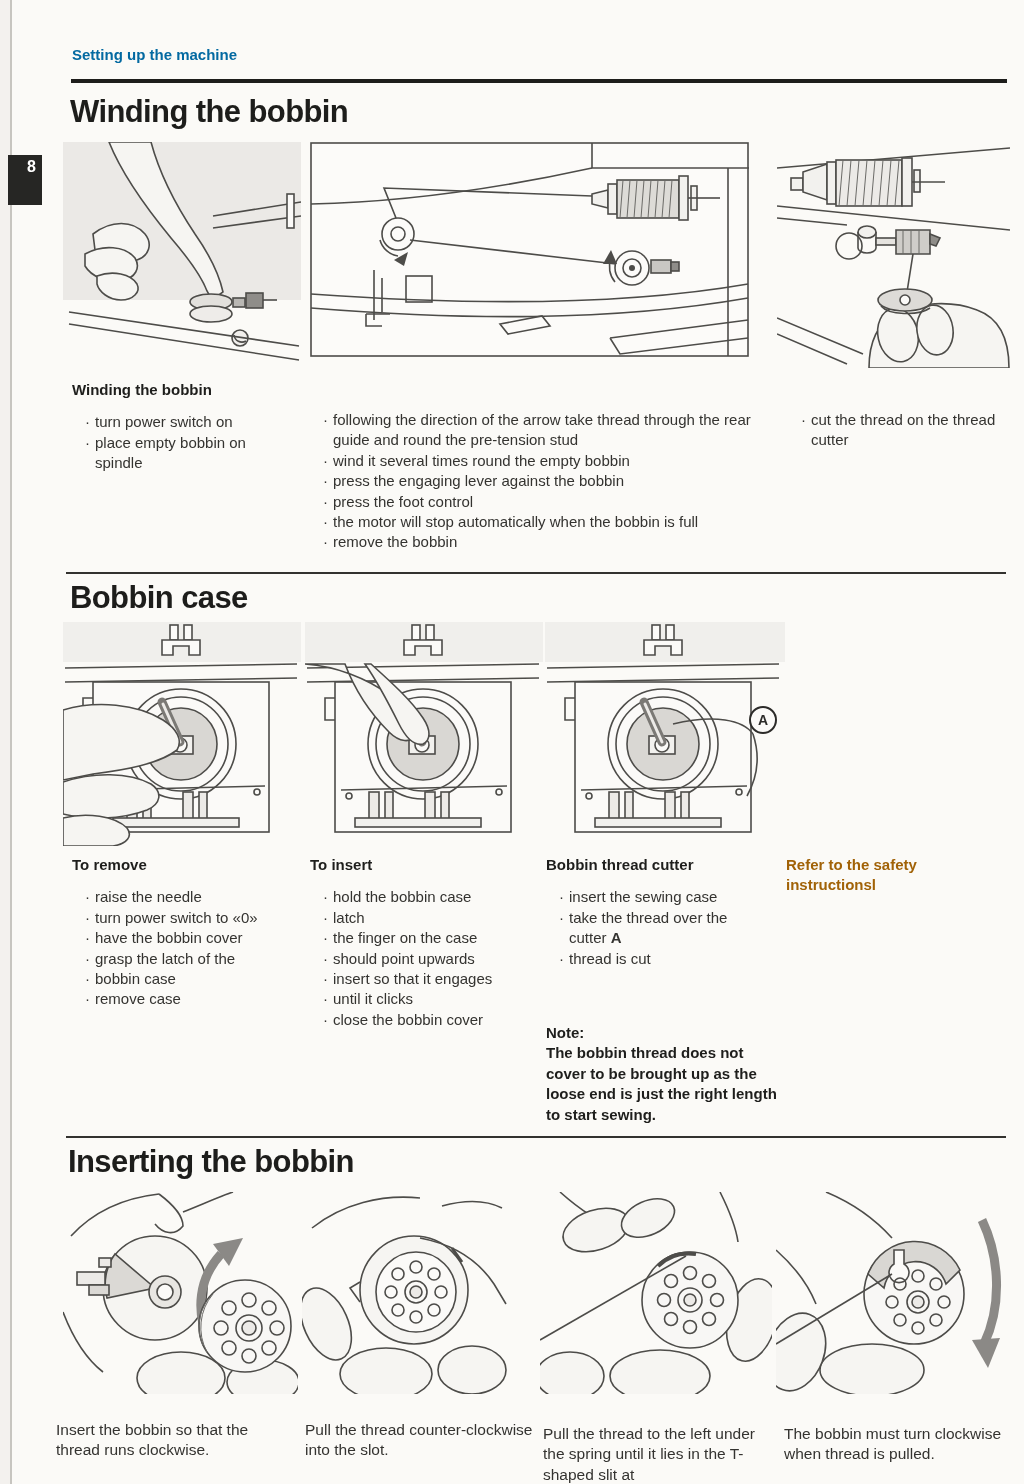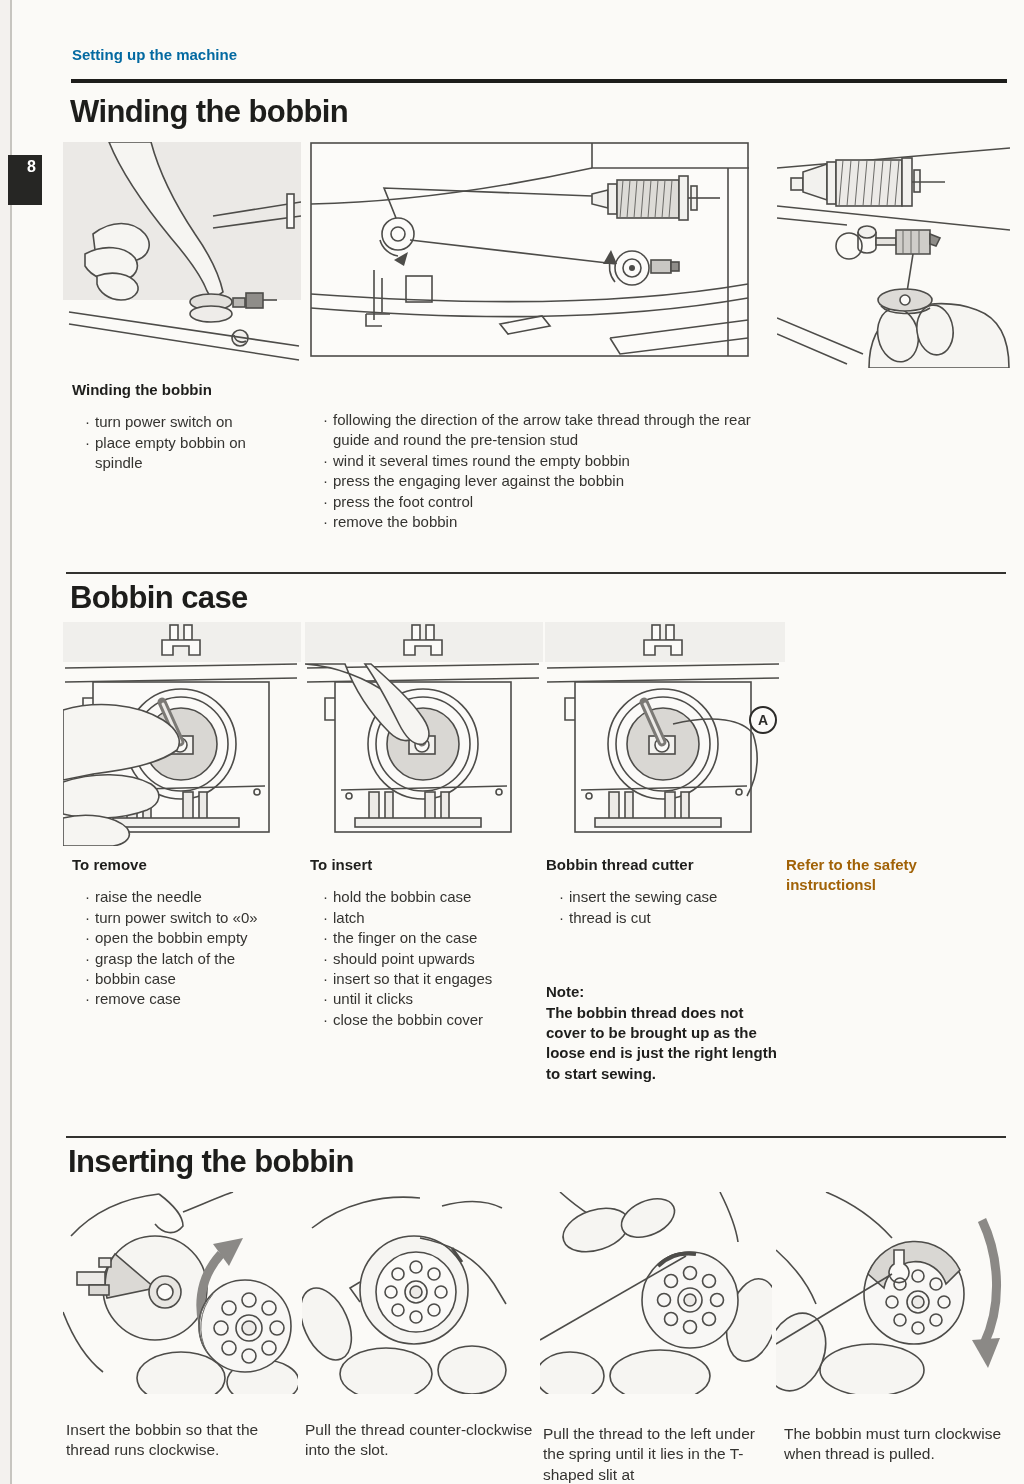--- a/index.html
+++ b/index.html
@@ -165,24 +165,30 @@
       <li>place empty bobbin on spindle</li>
     </ul>
   </div>
 
   <div class="textcol" style="left:310px;top:398px;width:470px">
     <ul class="bullets">
       <li>following the direction of the arrow take thread through the rear guide and round the pre-tension stud</li>
       <li>wind it several times round the empty bobbin</li>
       <li>press the engaging lever against the bobbin</li>
       <li>press the foot control</li>
+      <li>the motor will stop automatically when the bobbin is full</li>
       <li>remove the bobbin</li>
     </ul>
   </div>
 
+  <div class="textcol" style="left:788px;top:398px;width:220px">
+    <ul class="bullets">
+      <li>cut the thread on the thread cutter</li>
+    </ul>
+  </div>
 
   <div class="rule-thin" style="left:66px;top:572px;width:940px"></div>
   <div class="section-title" style="left:70px;top:580px">Bobbin case</div>
 
   <div class="fig" style="left:63px;top:622px">
     <svg width="238" height="224" viewBox="0 0 238 224">
       <rect x="0" y="0" width="238" height="40" fill="#f0efec"></rect>
       <use href="#g-presser-foot" transform="translate(118,26)"></use>
       <use href="#g-bobbin-area"></use>
       <path d="M0,88 C34,78 74,82 100,98 C114,107 120,118 114,128 C96,142 62,148 30,152 L0,158 Z" fill="#f6f5f2" class="ln"></path>
@@ -211,21 +217,21 @@
       <circle cx="218" cy="98" r="13" fill="#fbfaf8" stroke="#2c2b29" stroke-width="2"></circle>
       <text x="218" y="103" text-anchor="middle" font-size="14" font-weight="bold" fill="#2c2b29">A</text>
     </svg>
   </div>
 
   <div class="textcol" style="left:72px;top:855px;width:230px">
     <h3>To remove</h3>
     <ul class="bullets">
       <li>raise the needle</li>
       <li>turn power switch to «0»</li>
-      <li>open the bobbin empty</li>
+      <li>have the bobbin cover</li>
       <li>grasp the latch of the</li>
       <li>bobbin case</li>
       <li>remove case</li>
     </ul>
   </div>
 
   <div class="textcol" style="left:310px;top:855px;width:235px">
     <h3>To insert</h3>
     <ul class="bullets">
       <li>hold the bobbin case</li>
@@ -235,20 +241,21 @@
       <li>insert so that it engages</li>
       <li>until it clicks</li>
       <li>close the bobbin cover</li>
     </ul>
   </div>
 
   <div class="textcol" style="left:546px;top:855px;width:235px">
     <h3>Bobbin thread cutter</h3>
     <ul class="bullets">
       <li>insert the sewing case</li>
+      <li><span>take the thread over the</span><span style="display:block"><span>cutter </span><b>A</b></span></li>
       <li>thread is cut</li>
     </ul>
     <div class="note">
       <span class="note-head">Note:</span>
       <span>The bobbin thread does not cover to be brought up as the loose end is just the right length to start sewing.</span>
     </div>
   </div>
 
   <div class="textcol safety" style="left:786px;top:855px;width:225px">Refer to the safety instructionsl</div>
 
@@ -351,18 +358,18 @@
       <circle cx="116" cy="110" r="6" fill="none" class="ln"></circle>
         <circle cx="124" cy="128" r="6" fill="none" class="ln"></circle>
       <circle cx="142" cy="136" r="6" fill="none" class="ln"></circle>
         <circle cx="160" cy="128" r="6" fill="none" class="ln"></circle>
       <path d="M116,82 L0,152" class="ln" fill="none"></path>
       <path d="M206,28 C224,66 226,114 208,152" fill="none" stroke="#8b8986" stroke-width="9"></path>
       <polygon points="224,146 196,148 212,176" fill="#8b8986"></polygon>
     </svg>
   </div>
 
-  <div class="caption" style="left:66px;top:1420px;width:230px">Insert the bobbin so that the thread runs clockwise.</div>
+  <div class="caption" style="left:56px;top:1420px;width:230px">Insert the bobbin so that the thread runs clockwise.</div>
   <div class="caption" style="left:305px;top:1420px;width:230px">Pull the thread counter-clockwise into the slot.</div>
   <div class="caption" style="left:543px;top:1424px;width:235px">Pull the thread to the left under the spring until it lies in the T-shaped slit at</div>
   <div class="caption" style="left:784px;top:1424px;width:230px">The bobbin must turn clockwise when thread is pulled.</div>
 
 </div>
 
 </body></html>

